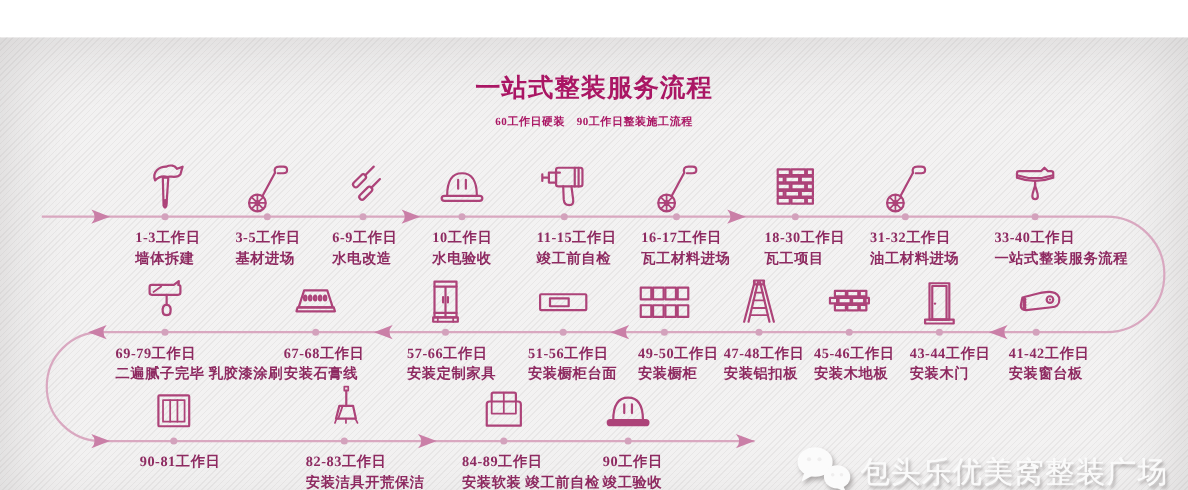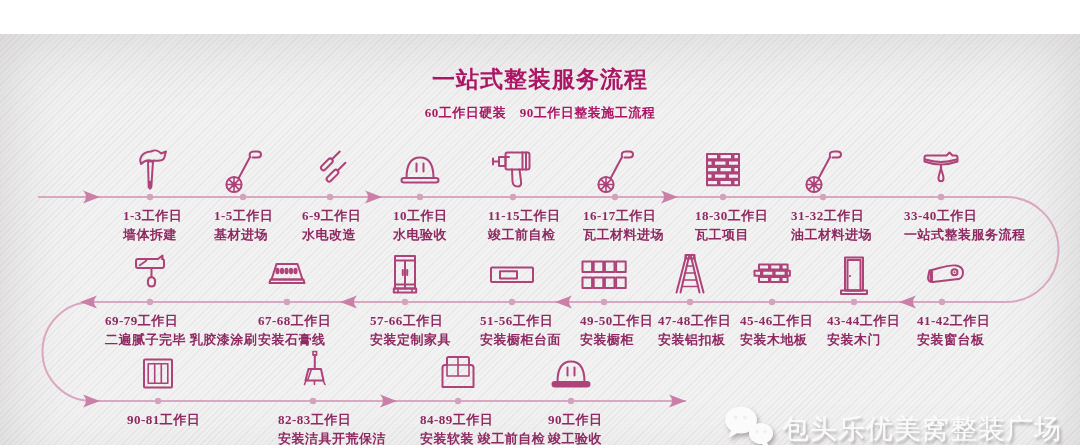--- a/index.html
+++ b/index.html
@@ -9,21 +9,21 @@
     background-image:repeating-linear-gradient(135deg,
       rgba(170,165,165,0.14) 0px, rgba(170,165,165,0.14) 1px,
       rgba(255,255,255,0) 1px, rgba(255,255,255,0) 4px);
     font-family:Liberation Serif, serif;
     margin-top:34px;
   }
   .vignette{position:absolute;inset:0;pointer-events:none;
     box-shadow:inset 0 0 70px rgba(140,135,135,0.30);}
   .header{position:absolute;left:0;top:30px;width:100%;text-align:center;}
   .title{font-size:23px;font-weight:bold;letter-spacing:1px;color:var(--title);}
-  .subtitle{margin-top:9px;font-size:13px;font-weight:bold;letter-spacing:.5px;color:var(--title);}
+  .subtitle{margin-top:9px;font-size:10px;font-weight:bold;letter-spacing:.5px;color:var(--title);}
   svg.flow{position:absolute;left:0;top:0;}
   svg.flow .line{fill:none;stroke:var(--line);stroke-width:2;}
   svg.flow .ah{fill:var(--arrow);stroke:none;}
   svg.flow .dt{fill:var(--dot);stroke:none;}
   .icon{position:absolute;width:48px;height:48px;}
   .icon svg{display:block;width:48px;height:48px;}
   .icon svg *{stroke:var(--icon);fill:none;stroke-width:2;stroke-linecap:round;stroke-linejoin:round;}
   .icon svg .thin{stroke-width:1.6;}
   .icon svg .f{fill:var(--icon);stroke:none;}
   .icon svg .fs{fill:var(--icon);}
@@ -101,21 +101,21 @@
       <div class="icon" style="left: 219px; top: 112px;">
         <svg viewBox="0 0 48 48">
           <circle cx="15" cy="38.5" r="7.6"></circle>
           <circle cx="15" cy="38.5" r="1.6"></circle>
           <path class="thin" d="M15 31.2 L15 45.8 M7.7 38.5 L22.3 38.5 M9.9 33.4 L20.1 43.6 M9.9 43.6 L20.1 33.4"></path>
           <path d="M19.5 32.5 L31 11"></path>
           <path d="M31 11 Q29.5 5.5 35 5.5 L38.5 5.5 Q42 5.5 42 8.5 Q42 11.5 38.5 11.5 L33.5 11.5"></path>
         </svg>
       </div>
       <div class="label" style="left: 214px; top: 172px;">
-        <div>1-5工作日</div>
+        <div>3-5工作日</div>
         <div>基材进场</div>
       </div>
       <div class="icon" style="left: 306px; top: 112px;">
         <svg viewBox="0 0 48 48">
           <g transform="rotate(45 24 24)">
             <path d="M17.8 4 V15"></path>
             <rect x="15.3" y="15" width="5" height="14.5" rx="2.5"></rect>
             <path d="M29.8 8 V19"></path>
             <rect x="27.3" y="19" width="5" height="14.5" rx="2.5"></rect>
           </g>

